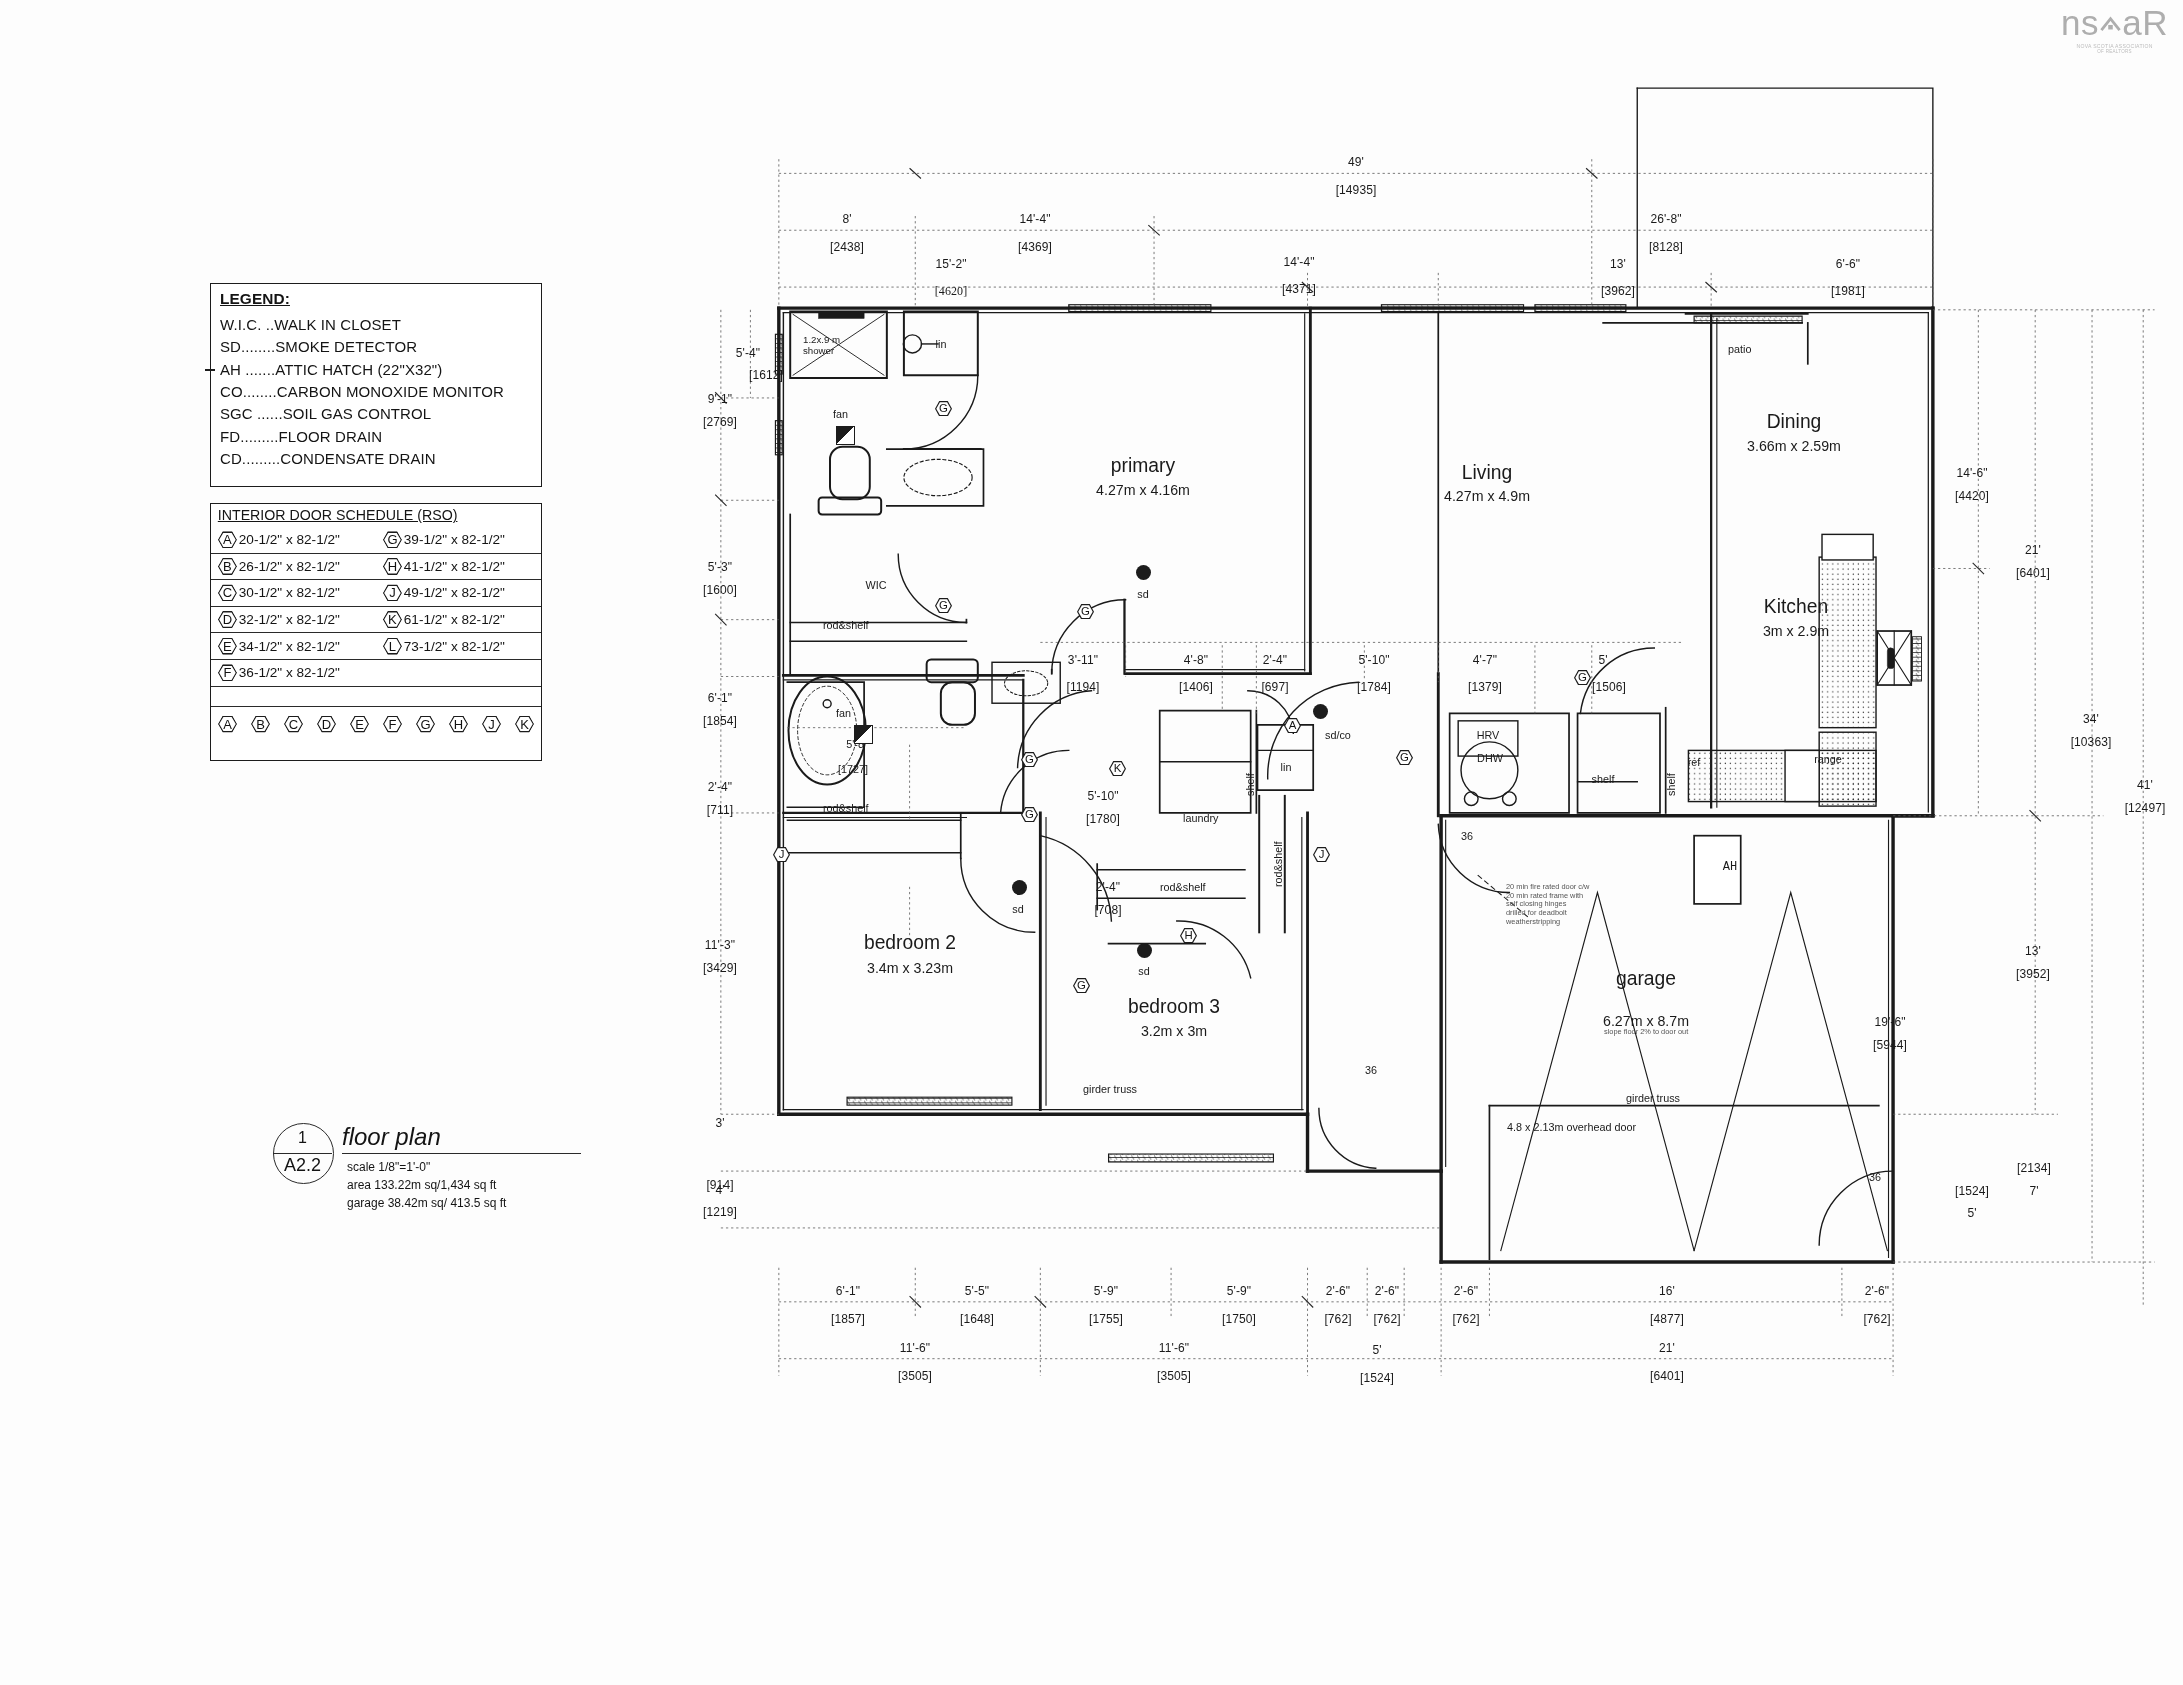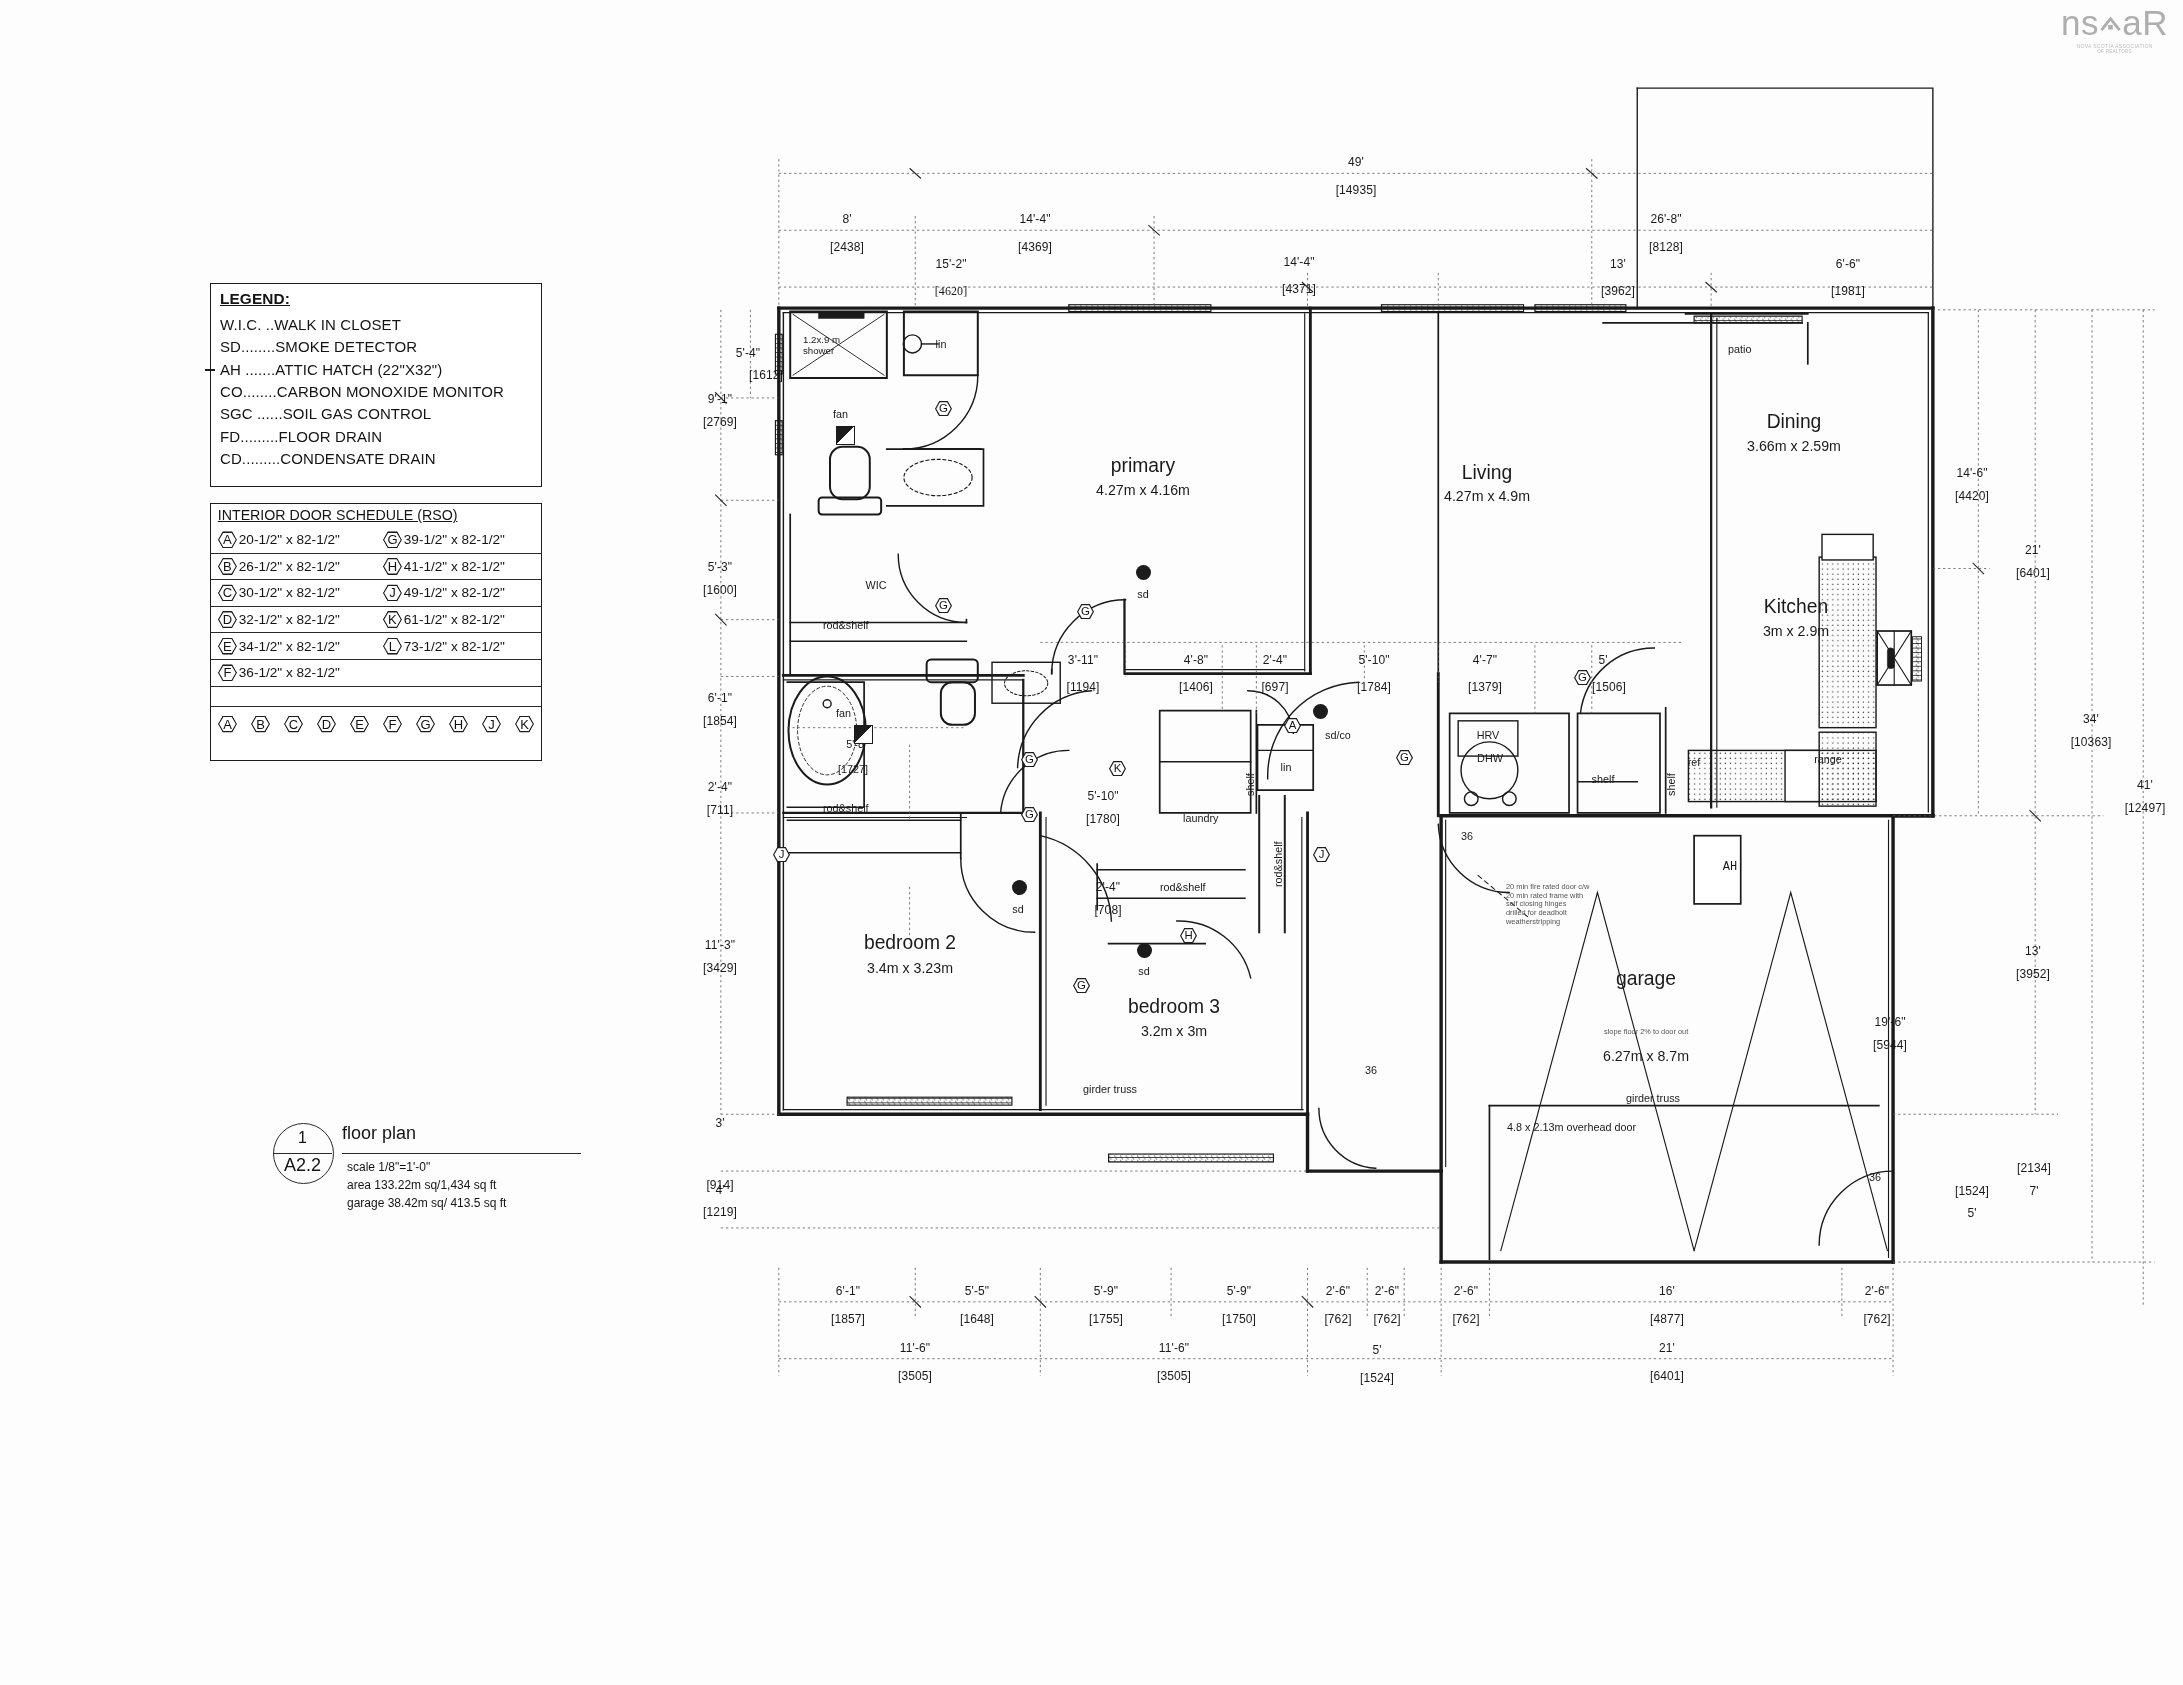--- a/index.html
+++ b/index.html
@@ -111,21 +111,21 @@
 
   
   #titleblock{left:273px; top:1123px; width:318px; height:108px;}
   #titleblock .circ{
     position:absolute; left:0; top:0; width:59px;height:59px;border-radius:50%;
     border:1.1px solid #2a2a2a;
   }
   #titleblock .cnum{position:absolute; left:0; top:5.7px; width:59px; text-align:center; font-size:16px;}
   #titleblock .csheet{position:absolute; left:0; top:32px; width:59px; text-align:center; font-size:18px;}
   #titleblock .cline{position:absolute; left:0; top:30px; width:59px; height:1.1px; background:#2a2a2a;}
-  #titleblock .name{position:absolute; left:69px; top:0px; font-size:18px;}
+  #titleblock .name{position:absolute; left:69px; top:0px; font-size:24px;font-style:italic;}
   #titleblock .ruler{position:absolute; left:69px; top:30px; width:239px; height:1.1px; background:#2a2a2a;}
   #titleblock .meta{position:absolute; left:74px; top:35px; font-size:12px; line-height:1.5;}
 
   
   #plan{position:absolute; left:0; top:0; width:2183px; height:1685px; pointer-events:none;}
   #plan svg{display:block;}
 
   .dim{font-size:12px; letter-spacing:0.1px;}
   .room-name{font-size:19.3px;}
   .room-dim{font-size:14.2px;}
@@ -708,21 +708,21 @@
   <div class="txt room-name ctr" style="left:1796px; top:596px;">Kitchen</div>
   <div class="txt room-dim ctr" style="left:1796px; top:623px;">3m x 2.9m</div>
 
   <div class="txt room-name ctr" style="left:910px; top:932px;">bedroom 2</div>
   <div class="txt room-dim ctr" style="left:910px; top:960px;">3.4m x 3.23m</div>
 
   <div class="txt room-name ctr" style="left:1174px; top:996px;">bedroom 3</div>
   <div class="txt room-dim ctr" style="left:1174px; top:1023px;">3.2m x 3m</div>
 
   <div class="txt room-name ctr" style="left:1646px; top:968px;">garage</div>
-  <div class="txt room-dim ctr" style="left:1646px; top:1048px;text-align:center;">6.27m x 8.7m</div>
+  <div class="txt room-dim ctr" style="left:1646px; top:1013px;text-align:center;">6.27m x 8.7m</div>
 
   <div class="txt tiny" style="left:1728px; top:343px;">patio</div>
   <div class="txt tiny ctr" style="left:941px; top:338px;">lin</div>
   <div class="txt tiny2" style="left:803px; top:334px;">1.2x.9 m
 shower</div>
   <div class="txt tiny" style="left:833px; top:408px;">fan</div>
   <div class="txt tiny" style="left:836px; top:707px;">fan</div>
   <div class="txt tiny ctr" style="left:876px; top:579px;">WIC</div>
   <div class="txt tiny" style="left:823px; top:619px;">rod&amp;shelf</div>
   <div class="txt tiny" style="left:823px; top:802px;">rod&amp;shelf</div>

